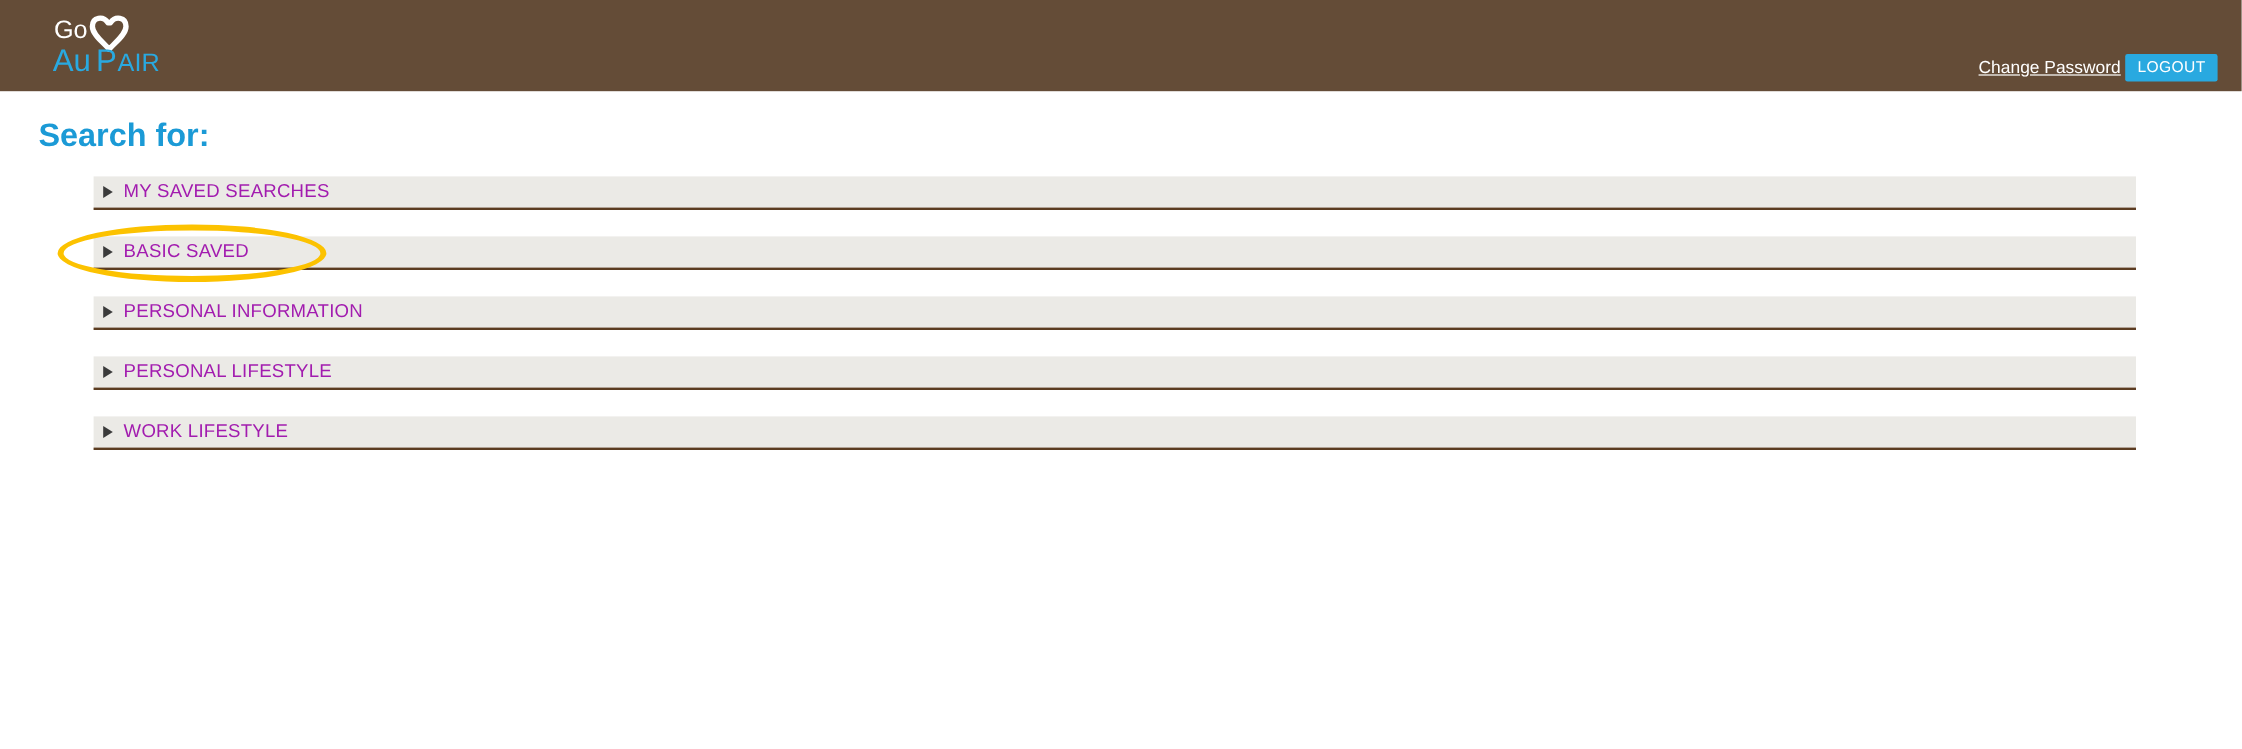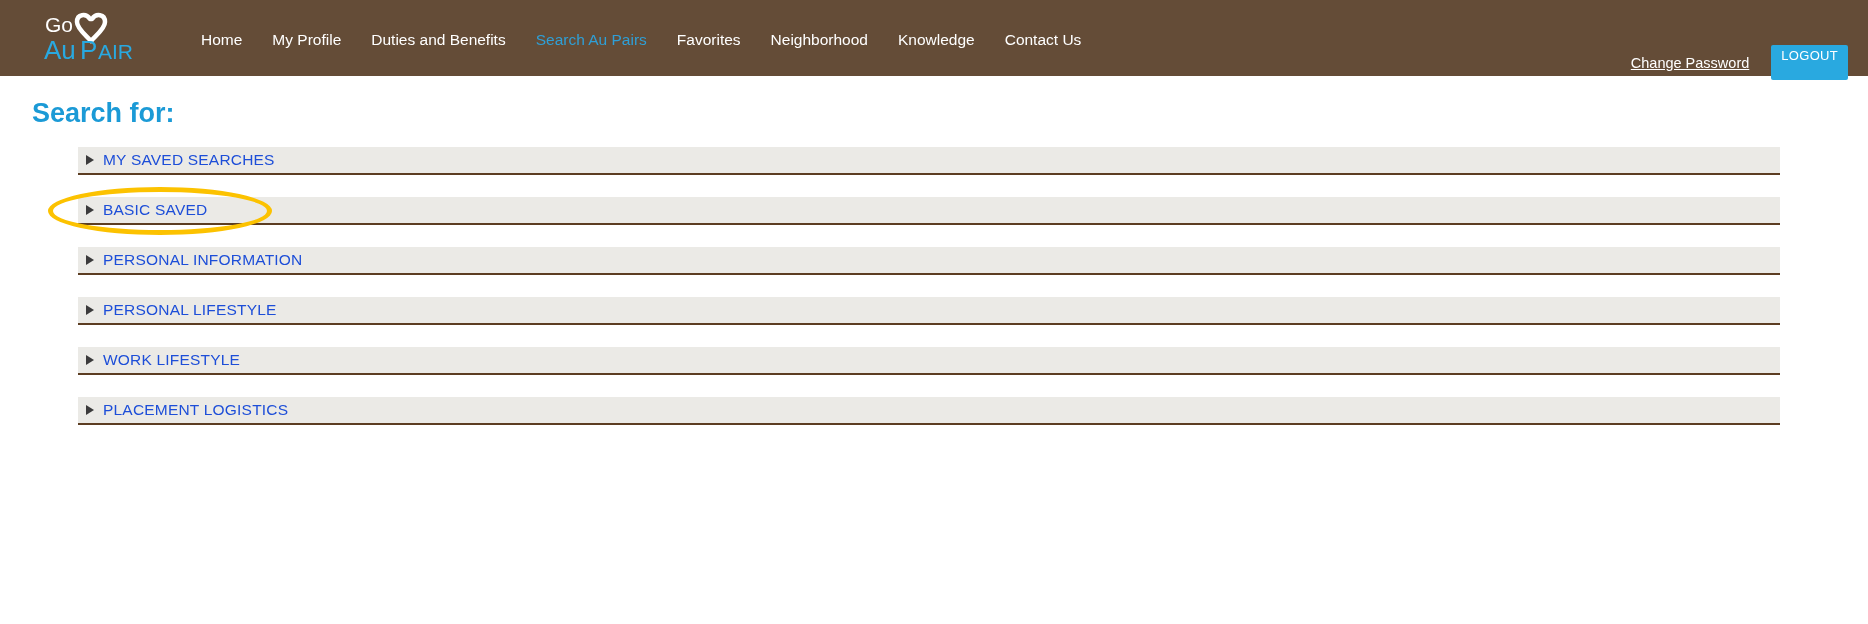--- a/index.html
+++ b/index.html
@@ -51,34 +51,34 @@
     white-space: nowrap;
   }
   .mainnav a.active { color: #2f9fd6; }
 
   .header-right {
     position: absolute;
     right: 20px;
     top: 45px;
     display: flex;
     align-items: center;
-    gap: 22px;
+    gap: 4px;
   }
   .change-password {
     color: #ffffff;
     font-size: 14.5px;
     text-decoration: underline;
     white-space: nowrap;
   }
   .logout-btn {
     background: #29a9e0;
     color: #ffffff;
     font-size: 13px;
     letter-spacing: 0.3px;
-    padding: 3px 10px 16px 10px;
+    padding: 3px 10px 4px 10px;
     border: none;
     border-radius: 2px;
     font-family: "Liberation Sans", sans-serif;
     cursor: pointer;
     line-height: 16px;
   }
 
   
   .content {
     position: relative;
@@ -118,21 +118,21 @@
     width: 0;
     height: 0;
     border-left: 8px solid #3b3b3b;
     border-top: 5px solid transparent;
     border-bottom: 5px solid transparent;
     margin-right: 9px;
     flex: 0 0 auto;
   }
 
   .acc-label {
-    color: #1d4ed8;
+    color: #a21caf;
     font-size: 15.5px;
     letter-spacing: 0.2px;
     line-height: 20px;
     white-space: nowrap;
   }
 
   
   .annotation-ellipse {
     position: absolute;
     left: 48px;
@@ -153,30 +153,20 @@
   <div class="logo">
     <svg width="106" height="56" viewBox="0 0 106 56" xmlns="http://www.w3.org/2000/svg">
       <text x="1" y="22" font-family="Liberation Sans, sans-serif" font-size="21" fill="#ffffff">Go</text>
       <path d="M46 9 C42 3, 33 4, 33 12 C33 19, 43 26, 47 31 C51 26, 61 19, 61 12 C61 4, 52 3, 48 9 Z" fill="none" stroke="#ffffff" stroke-width="4.5" stroke-linejoin="round"></path>
       <text x="0" y="49" font-family="Liberation Sans, sans-serif" font-size="26" fill="#29a9e0">Au</text>
       <text x="36" y="49" font-family="Liberation Sans, sans-serif" font-size="26" fill="#29a9e0">P</text>
       <text x="54" y="49" font-family="Liberation Sans, sans-serif" font-size="21" fill="#29a9e0">AIR</text>
     </svg>
   </div>
 
-  <nav class="mainnav">
-    <a>Home</a>
-    <a>My Profile</a>
-    <a>Duties and Benefits</a>
-    <a class="active">Search Au Pairs</a>
-    <a>Favorites</a>
-    <a>Neighborhood</a>
-    <a>Knowledge</a>
-    <a>Contact Us</a>
-  </nav>
 
   <div class="header-right">
     <a class="change-password">Change Password</a>
     <button class="logout-btn">LOGOUT</button>
   </div>
 </div>
 
 <div class="content">
 
   <h1 class="page-title">Search for:</h1>
@@ -202,22 +192,18 @@
       <span class="acc-arrow"></span>
       <span class="acc-label">PERSONAL LIFESTYLE</span>
     </div>
 
 
     <div class="acc-row">
       <span class="acc-arrow"></span>
       <span class="acc-label">WORK LIFESTYLE</span>
     </div>
 
-    <div class="acc-row">
-      <span class="acc-arrow"></span>
-      <span class="acc-label">PLACEMENT LOGISTICS</span>
-    </div>
 
   </div>
 
 </div>
 
 <div class="annotation-ellipse"></div>
 
 </body></html>

